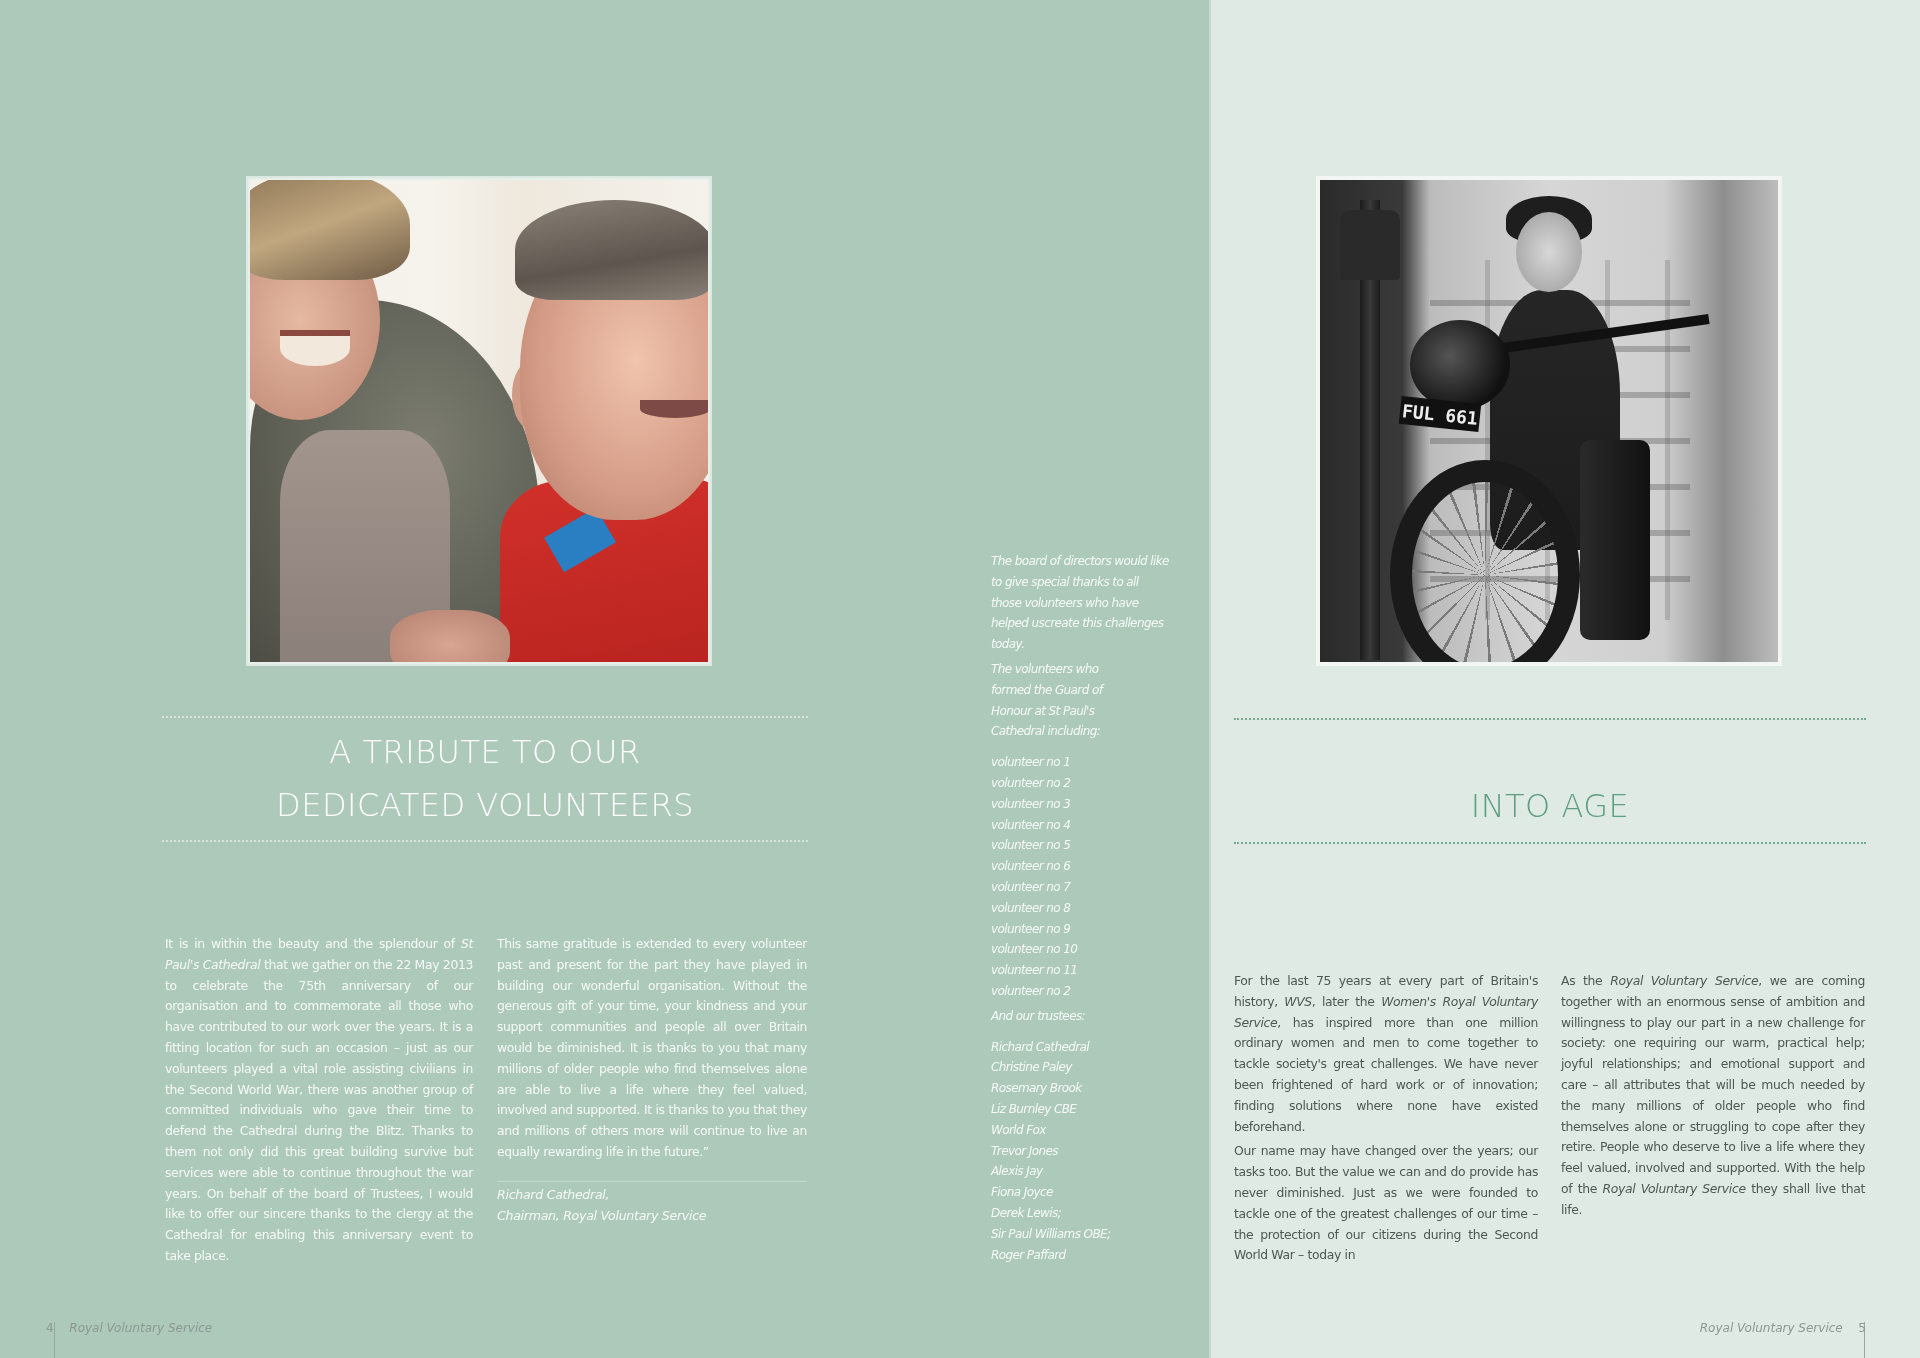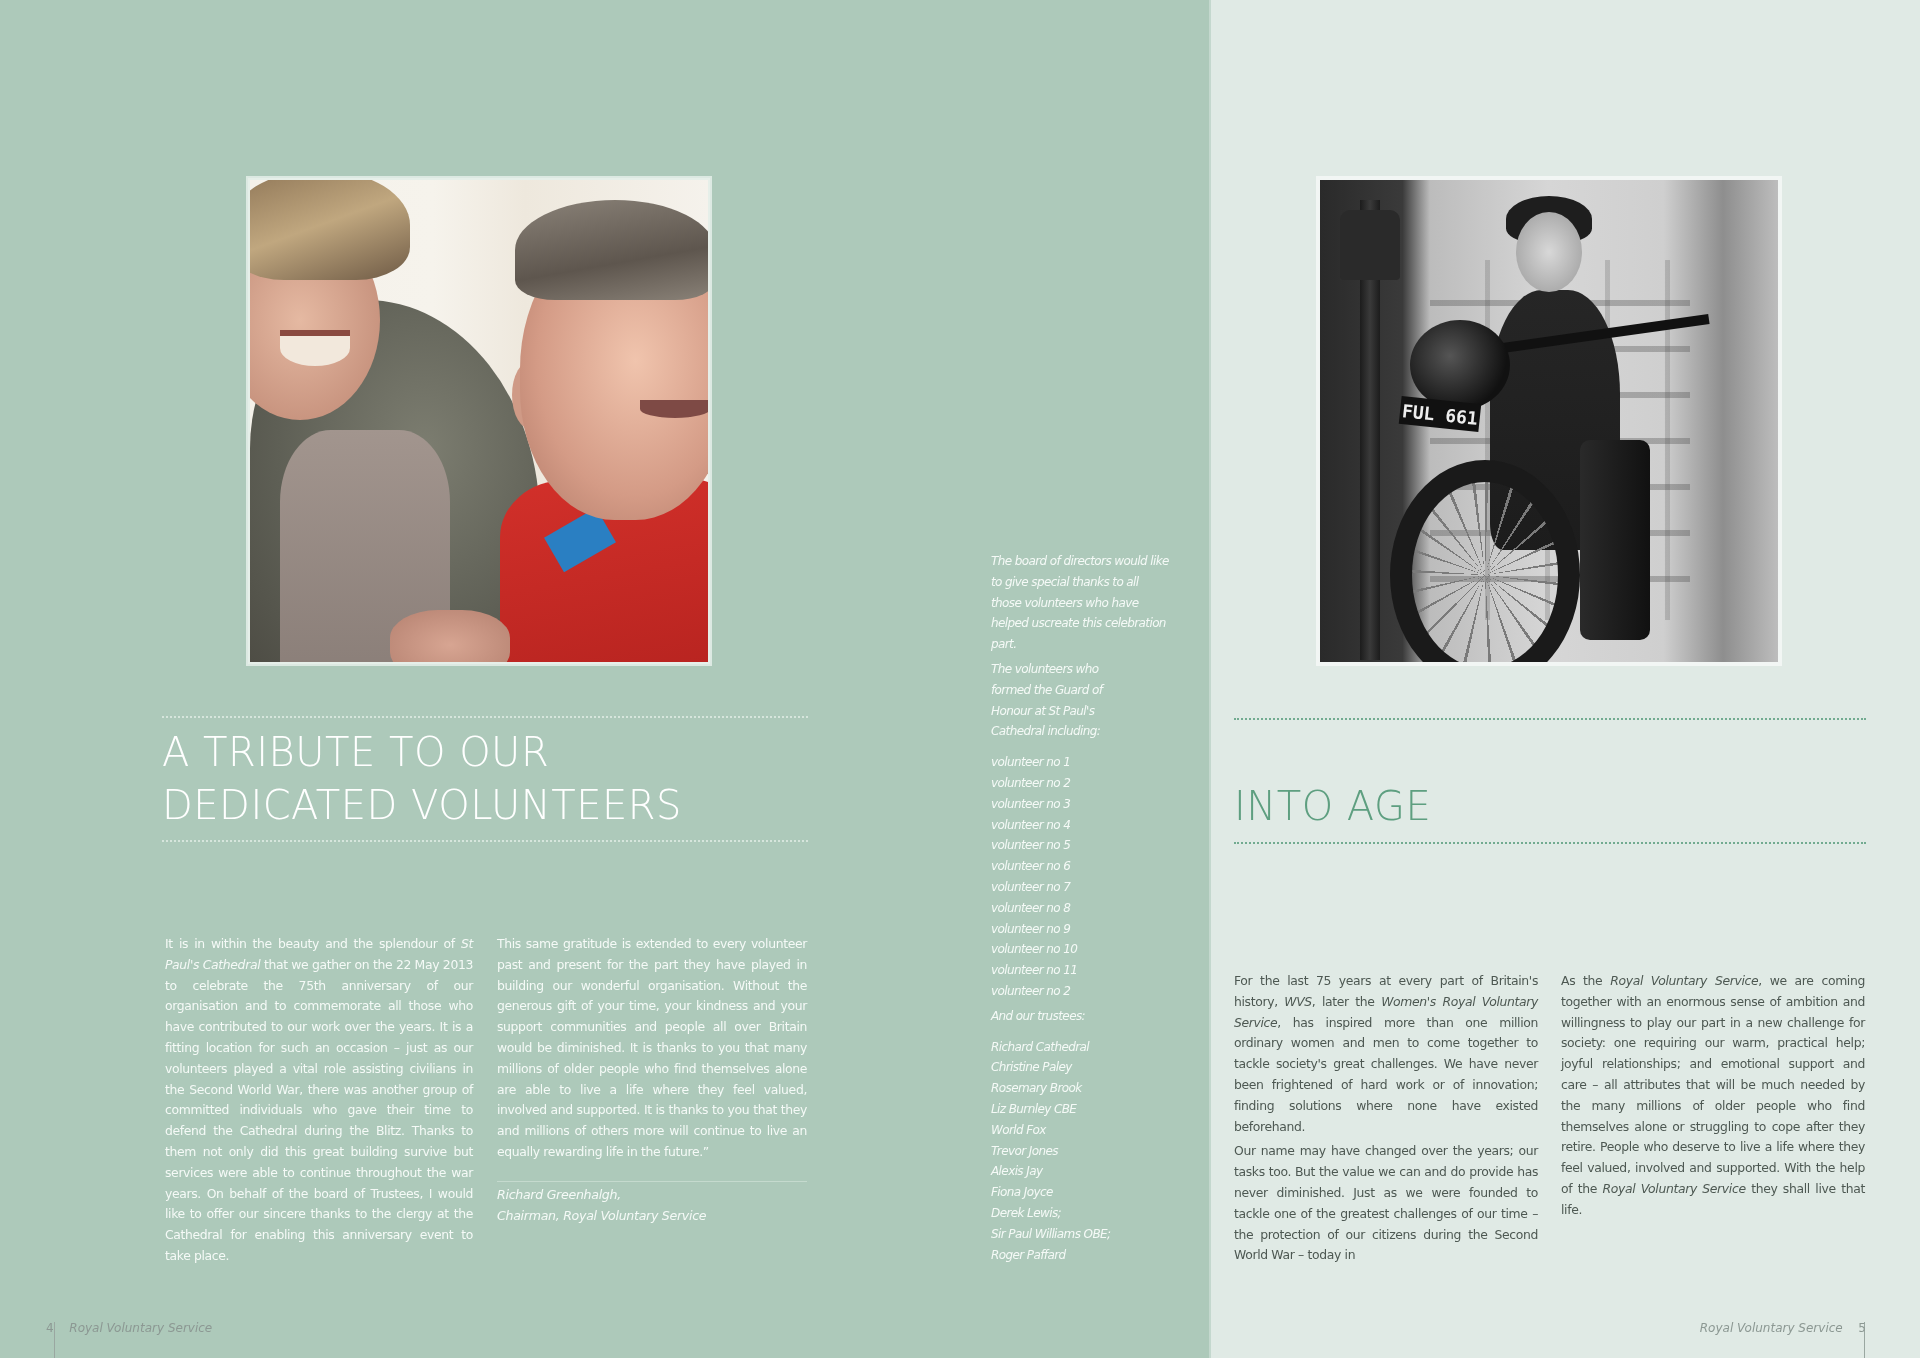--- a/index.html
+++ b/index.html
@@ -43,21 +43,21 @@
   .ph2-handlebar { position:absolute; left:160px; top:150px; width:230px; height:10px; background:#111; transform: rotate(-8deg); }
   .ph2-plate { position:absolute; left:80px; top:220px; width:80px; height:28px; background:#111; color:#eee; font: bold 18px "DejaVu Sans Mono", monospace; display:flex; align-items:center; justify-content:center; transform: rotate(6deg); }
   .ph2-wheel { position:absolute; left:70px; top:280px; width:190px; height:230px; border-radius:50%; border:22px solid #1a1a1a; background: repeating-conic-gradient(from 0deg, #7a7a7a 0deg 2deg, transparent 2deg 16deg); }
   .ph2-sidecar { position:absolute; left:260px; top:260px; width:70px; height:200px; background: linear-gradient(90deg, #2a2a2a, #111); border-radius: 10px; }
 
   
   .dotted-rule { position:absolute; height:0; border-top: 2px dotted; }
   .rule-left { left:162px; width:646px; border-color: #d6e5dc; }
   .rule-right { left:1234px; width:632px; border-color: #72ab90; }
 
-  .title { position:absolute; font-family: "DejaVu Sans", sans-serif; font-weight: 300; font-size: 40px; line-height: 53px; letter-spacing: 0.5px; }
+  .title { position:absolute; text-align:center; font-family: "DejaVu Sans", sans-serif; font-weight: 300; font-size: 32px; line-height: 53px; letter-spacing: 0.5px; }
   .title-left { left:162px; width:646px; top:726px; color:#ffffff; }
   .title-right { left:1234px; width:632px; top:727px; color:#5e9f80; }
 
   .body-col { position:absolute; font-family: "DejaVu Sans", sans-serif; font-size: 12.4px; line-height: 20.8px; text-align: justify; letter-spacing: -0.35px; }
   .body-col p { margin-bottom: 4px; }
   .col-l1 { left:165px; top:934px; width:308px; color:#f5faf7; }
   .col-l2 { left:497px; top:934px; width:310px; color:#f5faf7; }
   .col-r1 { left:1234px; top:971px; width:304px; color:#4d5852; }
   .col-r2 { left:1561px; top:971px; width:304px; color:#4d5852; }
   .italic { font-style: italic; }
@@ -136,26 +136,26 @@
 <div class="dotted-rule rule-right" style="top:842px;"></div>
 
 <div class="body-col col-l1">
   <p><span>It is in within the beauty and the splendour of </span><span class="italic">St Paul's Cathedral</span><span> that we gather on the 22 May 2013 to celebrate the 75th anniversary of our organisation and to commemorate all those who have contributed to our work over the years. It is a fitting location for such an occasion – just as our volunteers played a vital role assisting civilians in the Second World War, there was another group of committed individuals who gave their time to defend the Cathedral during the Blitz. Thanks to them not only did this great building survive but services were able to continue throughout the war years. On behalf of the board of Trustees, I would like to offer our sincere thanks to the clergy at the Cathedral for enabling this anniversary event to take place.</span></p>
 </div>
 <div class="body-col col-l2">
   <p>This same gratitude is extended to every volunteer past and present for the part they have played in building our wonderful organisation. Without the generous gift of your time, your kindness and your support communities and people all over Britain would be diminished. It is thanks to you that many millions of older people who find themselves alone are able to live a life where they feel valued, involved and supported. It is thanks to you that they and millions of others more will continue to live an equally rewarding life in the future.”</p>
 </div>
 <div class="sig-rule"></div>
 <div class="signature">
-  <div>Richard Greenhalgh,</div>
+  <div>Richard Cathedral,</div>
   <div>Chairman, Royal Voluntary Service</div>
 </div>
 
 <div class="thanks">
-  <p style="width:180px;">The board of directors would like to give special thanks to all those volunteers who have helped uscreate this celebration part.</p>
+  <p style="width:180px;">The board of directors would like to give special thanks to all those volunteers who have helped uscreate this challenges today.</p>
   <p style="width:150px;">The volunteers who formed the Guard of Honour at St Paul's Cathedral including:</p>
   <div class="gap"></div>
   <div class="vlist">
     <div>volunteer no 1</div>
     <div>volunteer no 2</div>
     <div>volunteer no 3</div>
     <div>volunteer no 4</div>
     <div>volunteer no 5</div>
     <div>volunteer no 6</div>
     <div>volunteer no 7</div>

